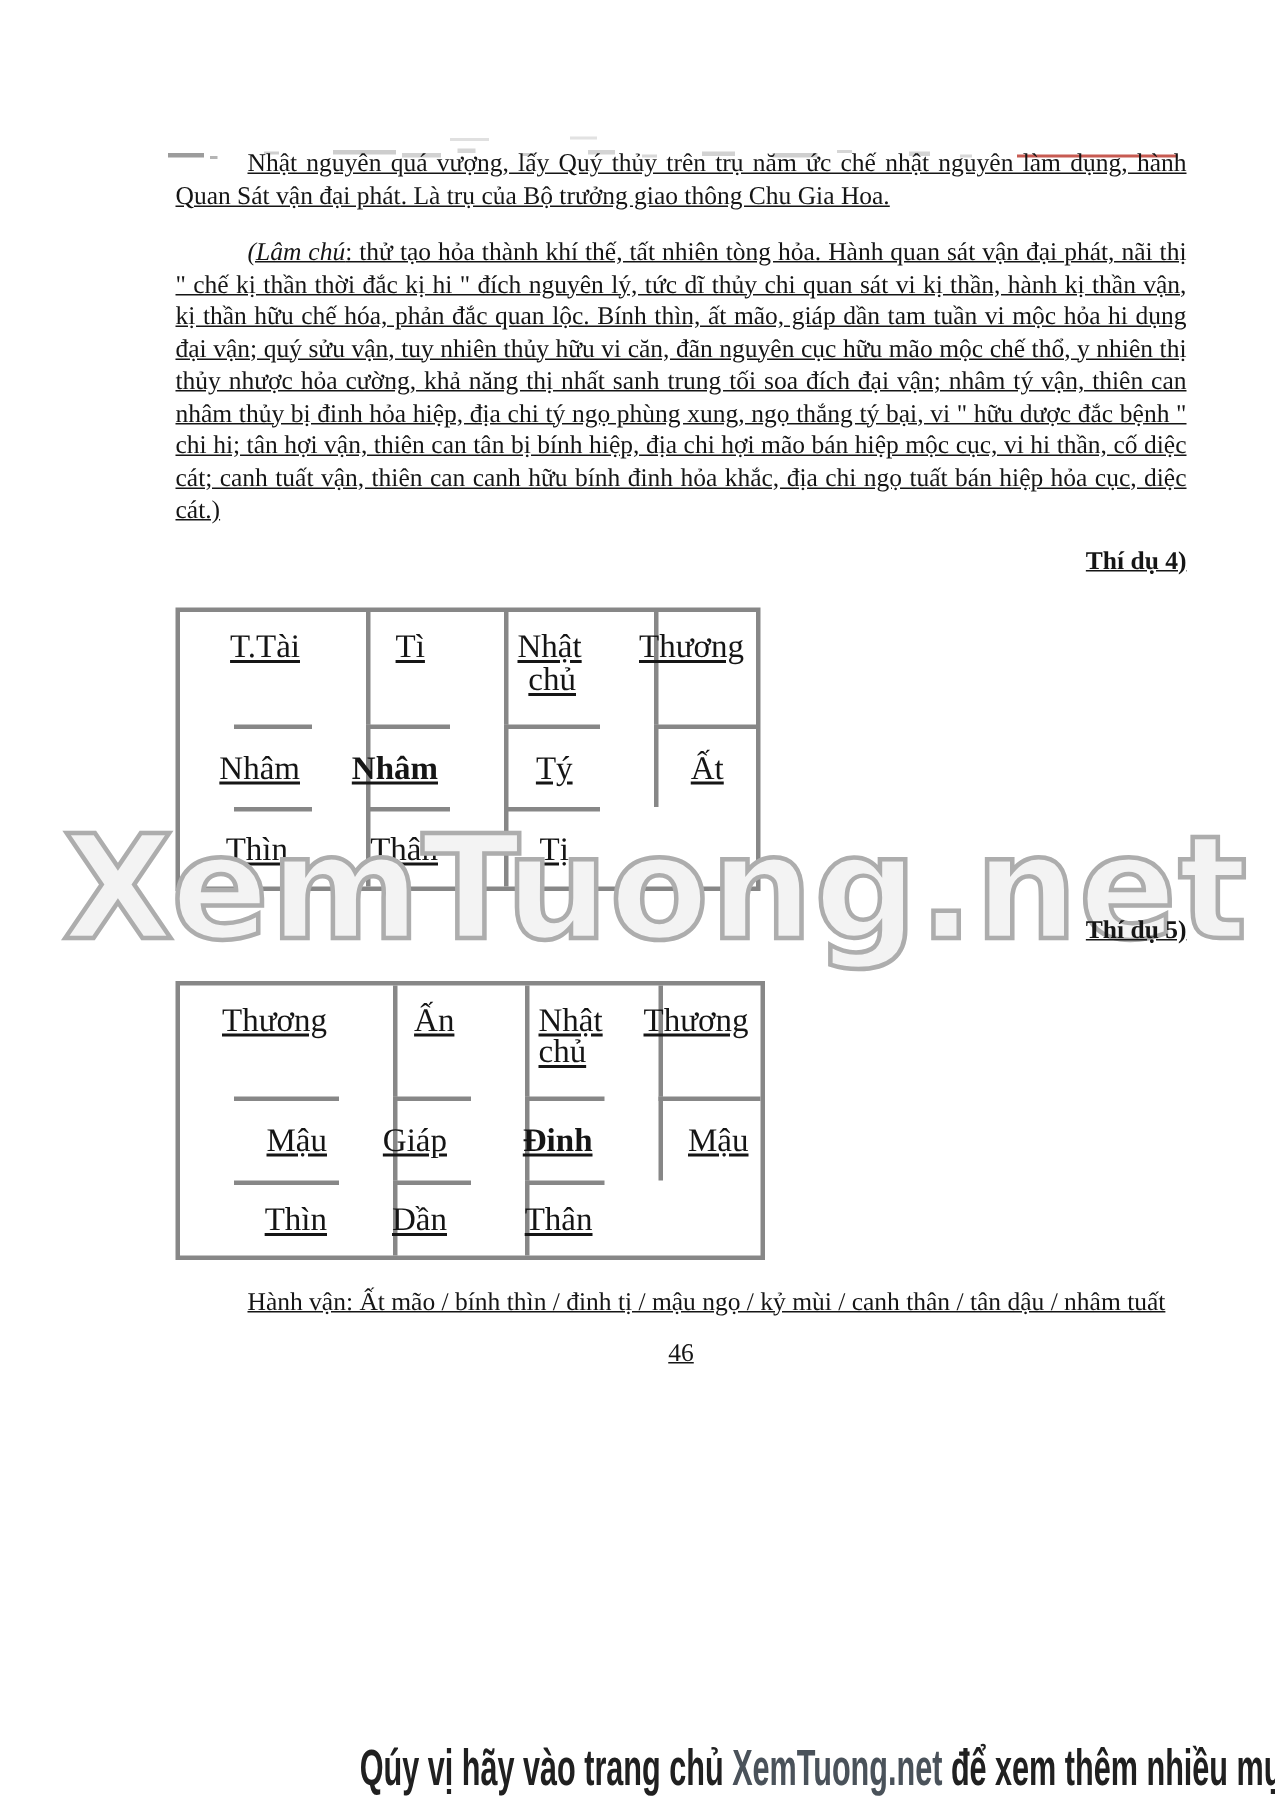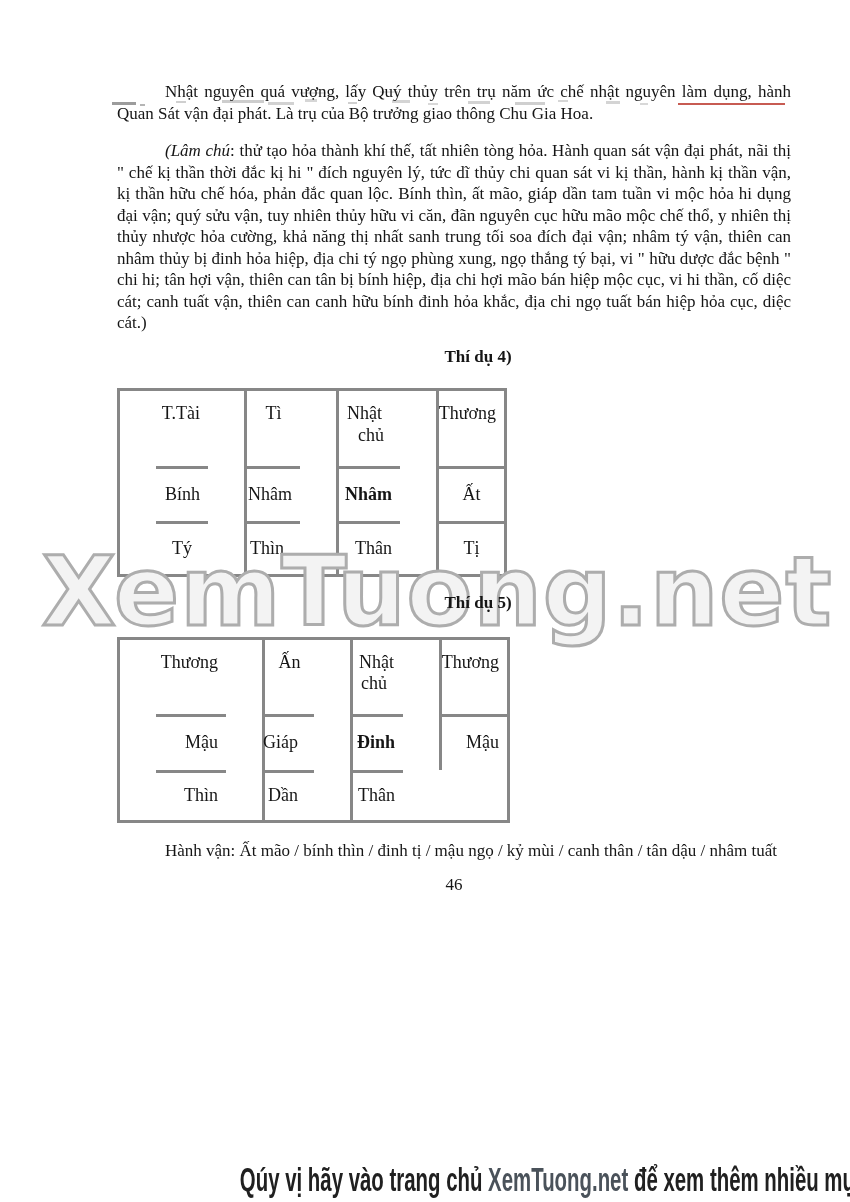--- a/index.html
+++ b/index.html
@@ -6,43 +6,43 @@
   body {
     width:850px; height:1202px; position:relative; overflow:hidden;
     background:#ffffff; font-family:"Liberation Serif", serif; color:#151515;
   }
 
   
   .mark { position:absolute; }
 
   
   .content {
-    position:absolute; left:117px; top:81px; width:674px;
-    font-size:17px; line-height:21.5px; text-align:justify;
+    position:absolute; left:117px; top:98px; width:674px;
+    font-size:17px; line-height:21.5px; text-align:justify;text-decoration:underline;
   }
   .content > * { position:relative; z-index:10; margin:0; }
   .para { text-indent:48px; }
   .lamchu { margin-top:16px; }
-  .heading { font-weight:bold; text-indent:48px; margin-top:12px; text-align:center; }
+  .heading { font-weight:bold; text-indent:48px; margin-top:12px; text-align:right; }
   .heading.h5 { margin-top:15px; }
   .hanhvan { text-indent:48px; text-align:justify; margin-top:37px; }
   .hanhvan.hv2 { margin-top:17px; }
   .pagenum { margin-top:13px; text-align:center; text-indent:0; }
 
   
   .tbl {
     z-index:1; margin-top:21px; display:grid;
     border:3px solid #878787; width:max-content; background:transparent;
   }
   .tbl1 { grid-template-columns:88px 92px 100px 104px; grid-template-rows:75px 55px 53px; }
   .tbl2 { margin-top:23px; grid-template-columns:106px 88px 89px 104px; grid-template-rows:74px 56px 50px; }
   .cell {
     box-sizing:border-box; display:flex; align-items:center; justify-content:flex-end;
     border-left:3px solid #878787; border-top:3px solid #878787;
-    font-size:18px; padding-right:8px;margin-left:36px;
+    font-size:22px; padding-right:8px;margin-left:36px;
   }
   .tbl > .cell:nth-child(4n+1) { border-left:none; }
   .tbl > .cell:nth-child(-n+4) { border-top:none; }
   .cell.top { align-items:flex-start; padding-top:12px; }
   .cell.cc  { justify-content:center; padding-right:0; }
   .cell.ra2 { padding-right:16px; }
   .cell.ra3 { }
   .cell.bold { font-weight:bold; }
   .cell.nhatchu { display:block; padding:12px 16px 0 6px; }
   .nc1 { display:block; text-align:right; padding-right:2px; }
@@ -102,26 +102,25 @@
 
   <div class="tbl tbl1">
     <div class="cell top">T.Tài</div>
     <div class="cell top cc">Tì</div>
     <div class="cell top nhatchu">
         <span class="nc1">Nhật</span>
         <span class="nc2">chủ</span>
       </div>
     <div class="cell top">Thương</div>
 
-    <div class="cell">Bính</div>
     <div class="cell">Nhâm</div>
     <div class="cell bold">Nhâm</div>
+    <div class="cell cc">Tý</div>
+
     <div class="cell cc">Ất</div>
-
-    <div class="cell cc">Tý</div>
     <div class="cell ra2">Thìn</div>
     <div class="cell">Thân</div>
     <div class="cell cc">Tị</div>
   </div>
 
 
 
   <p class="heading h5">Thí dụ 5)</p>
 
   <div class="tbl tbl2">

